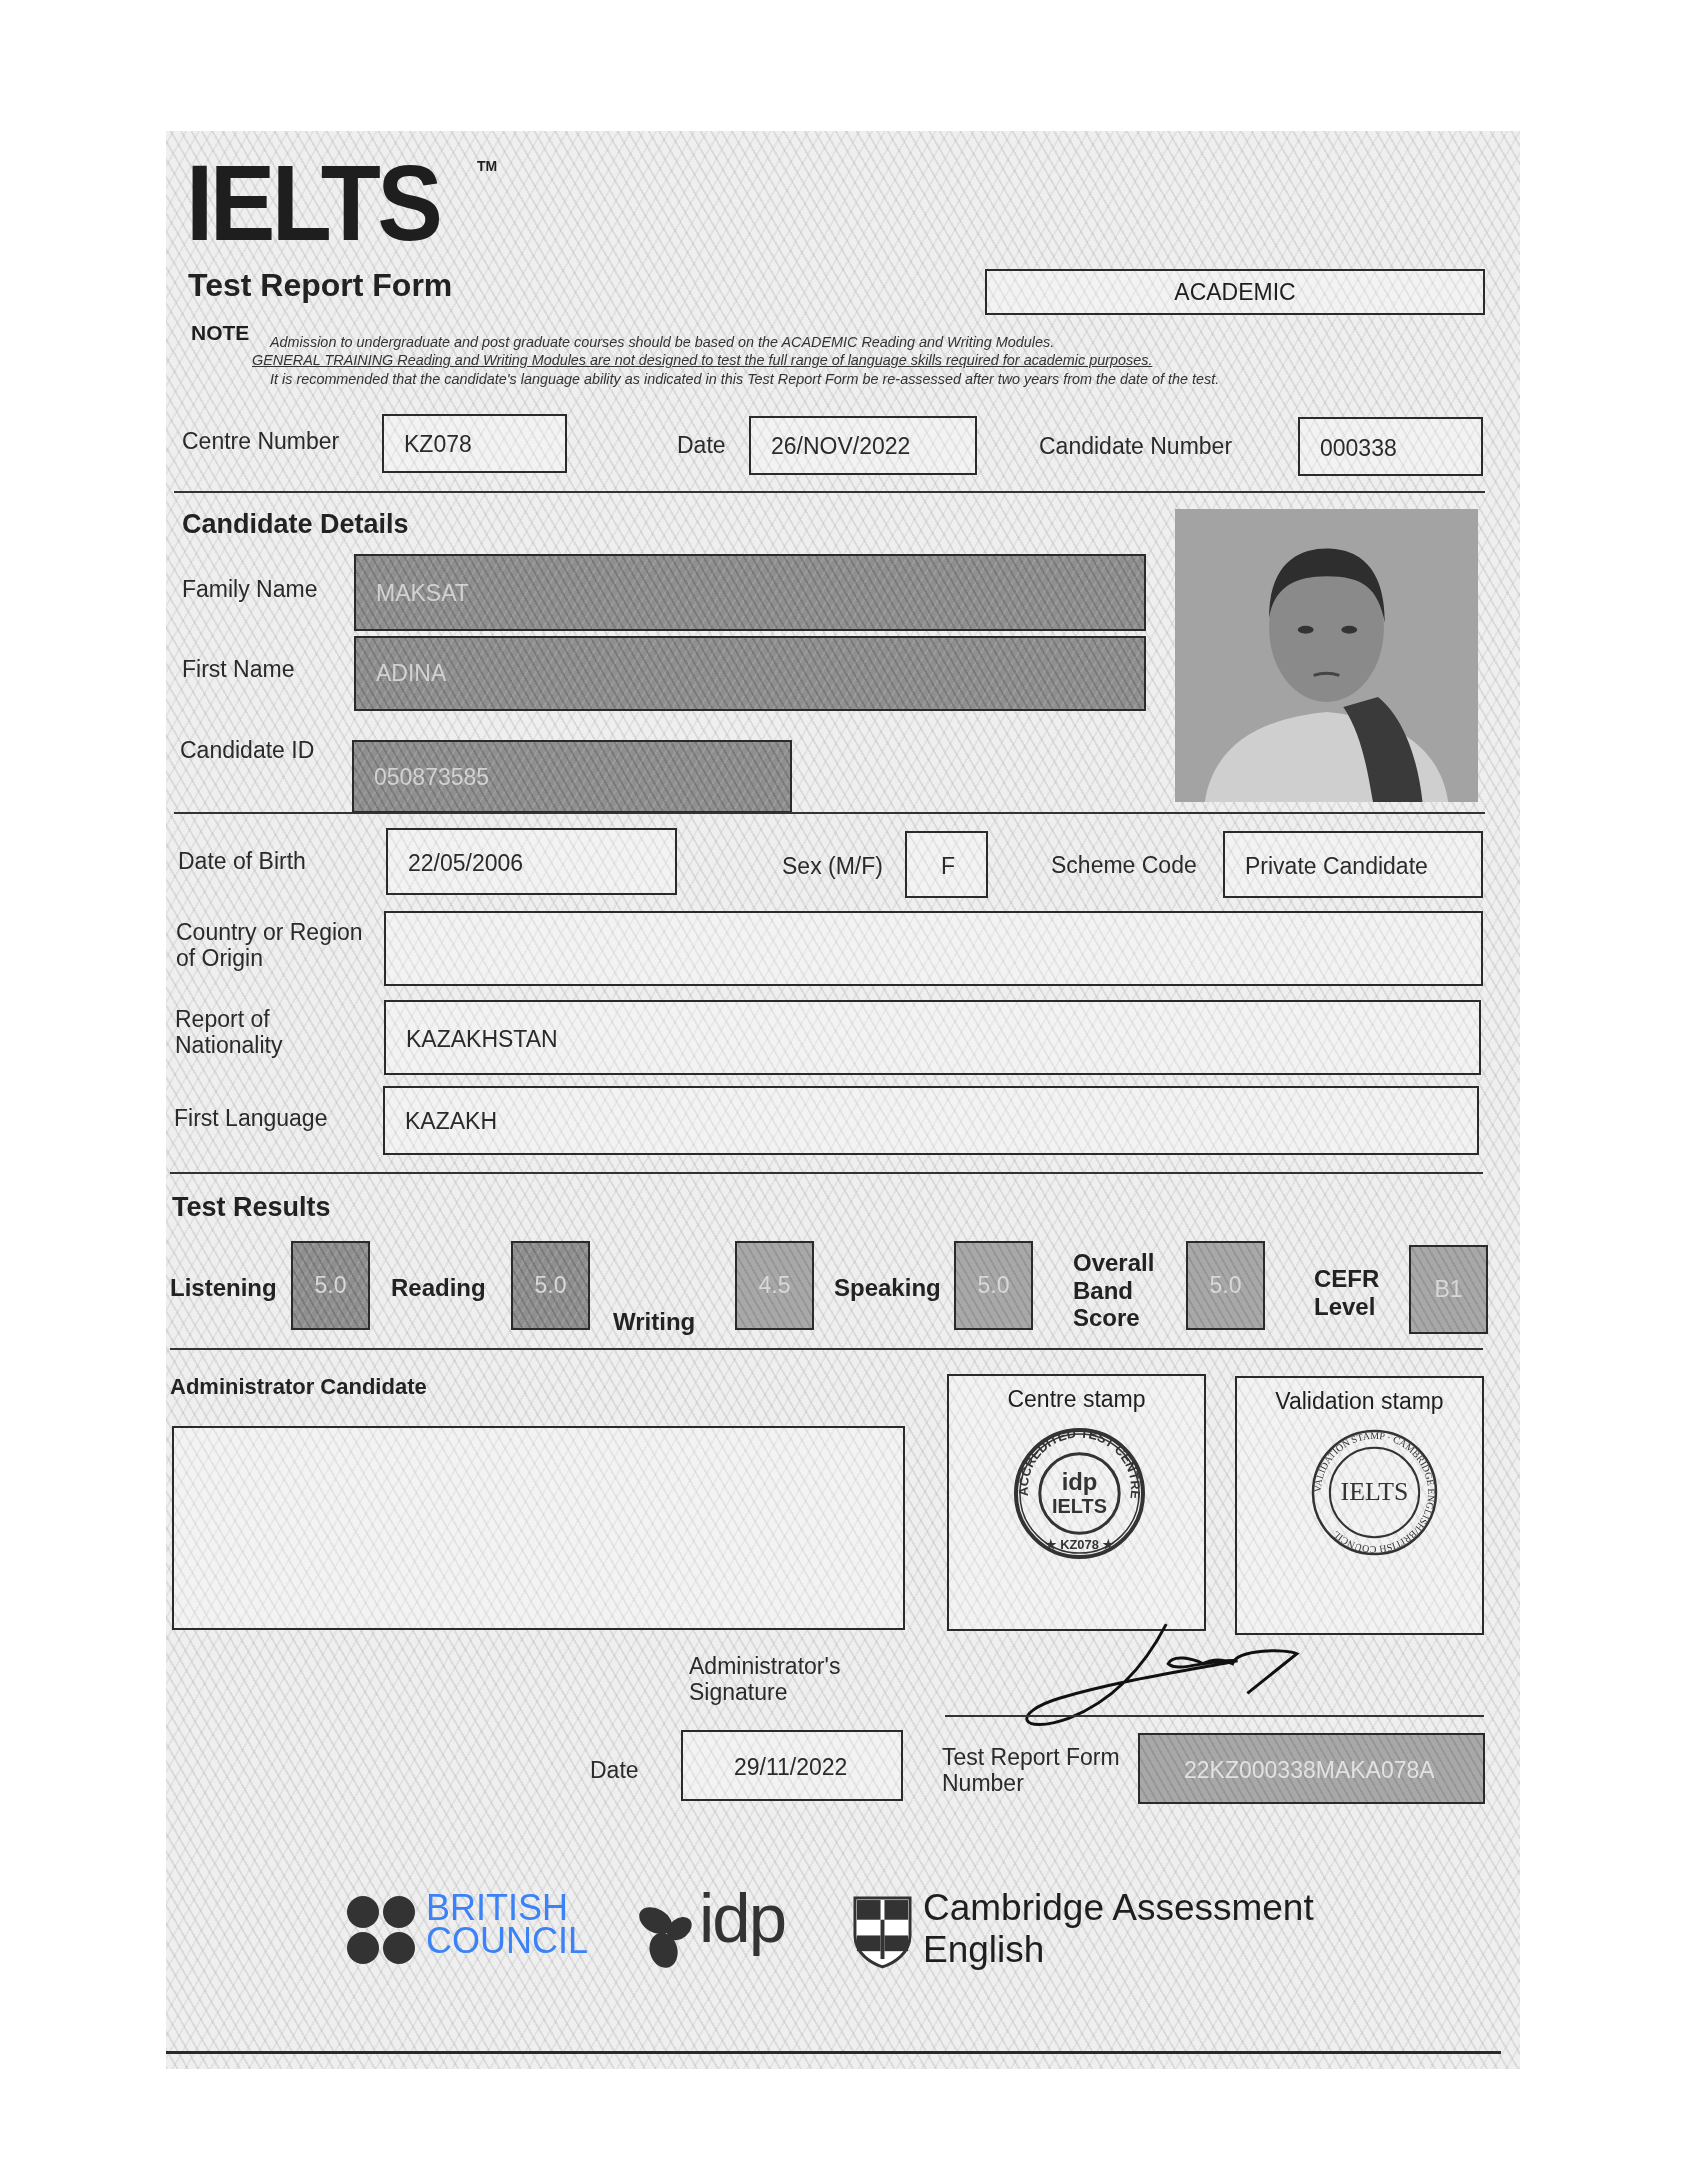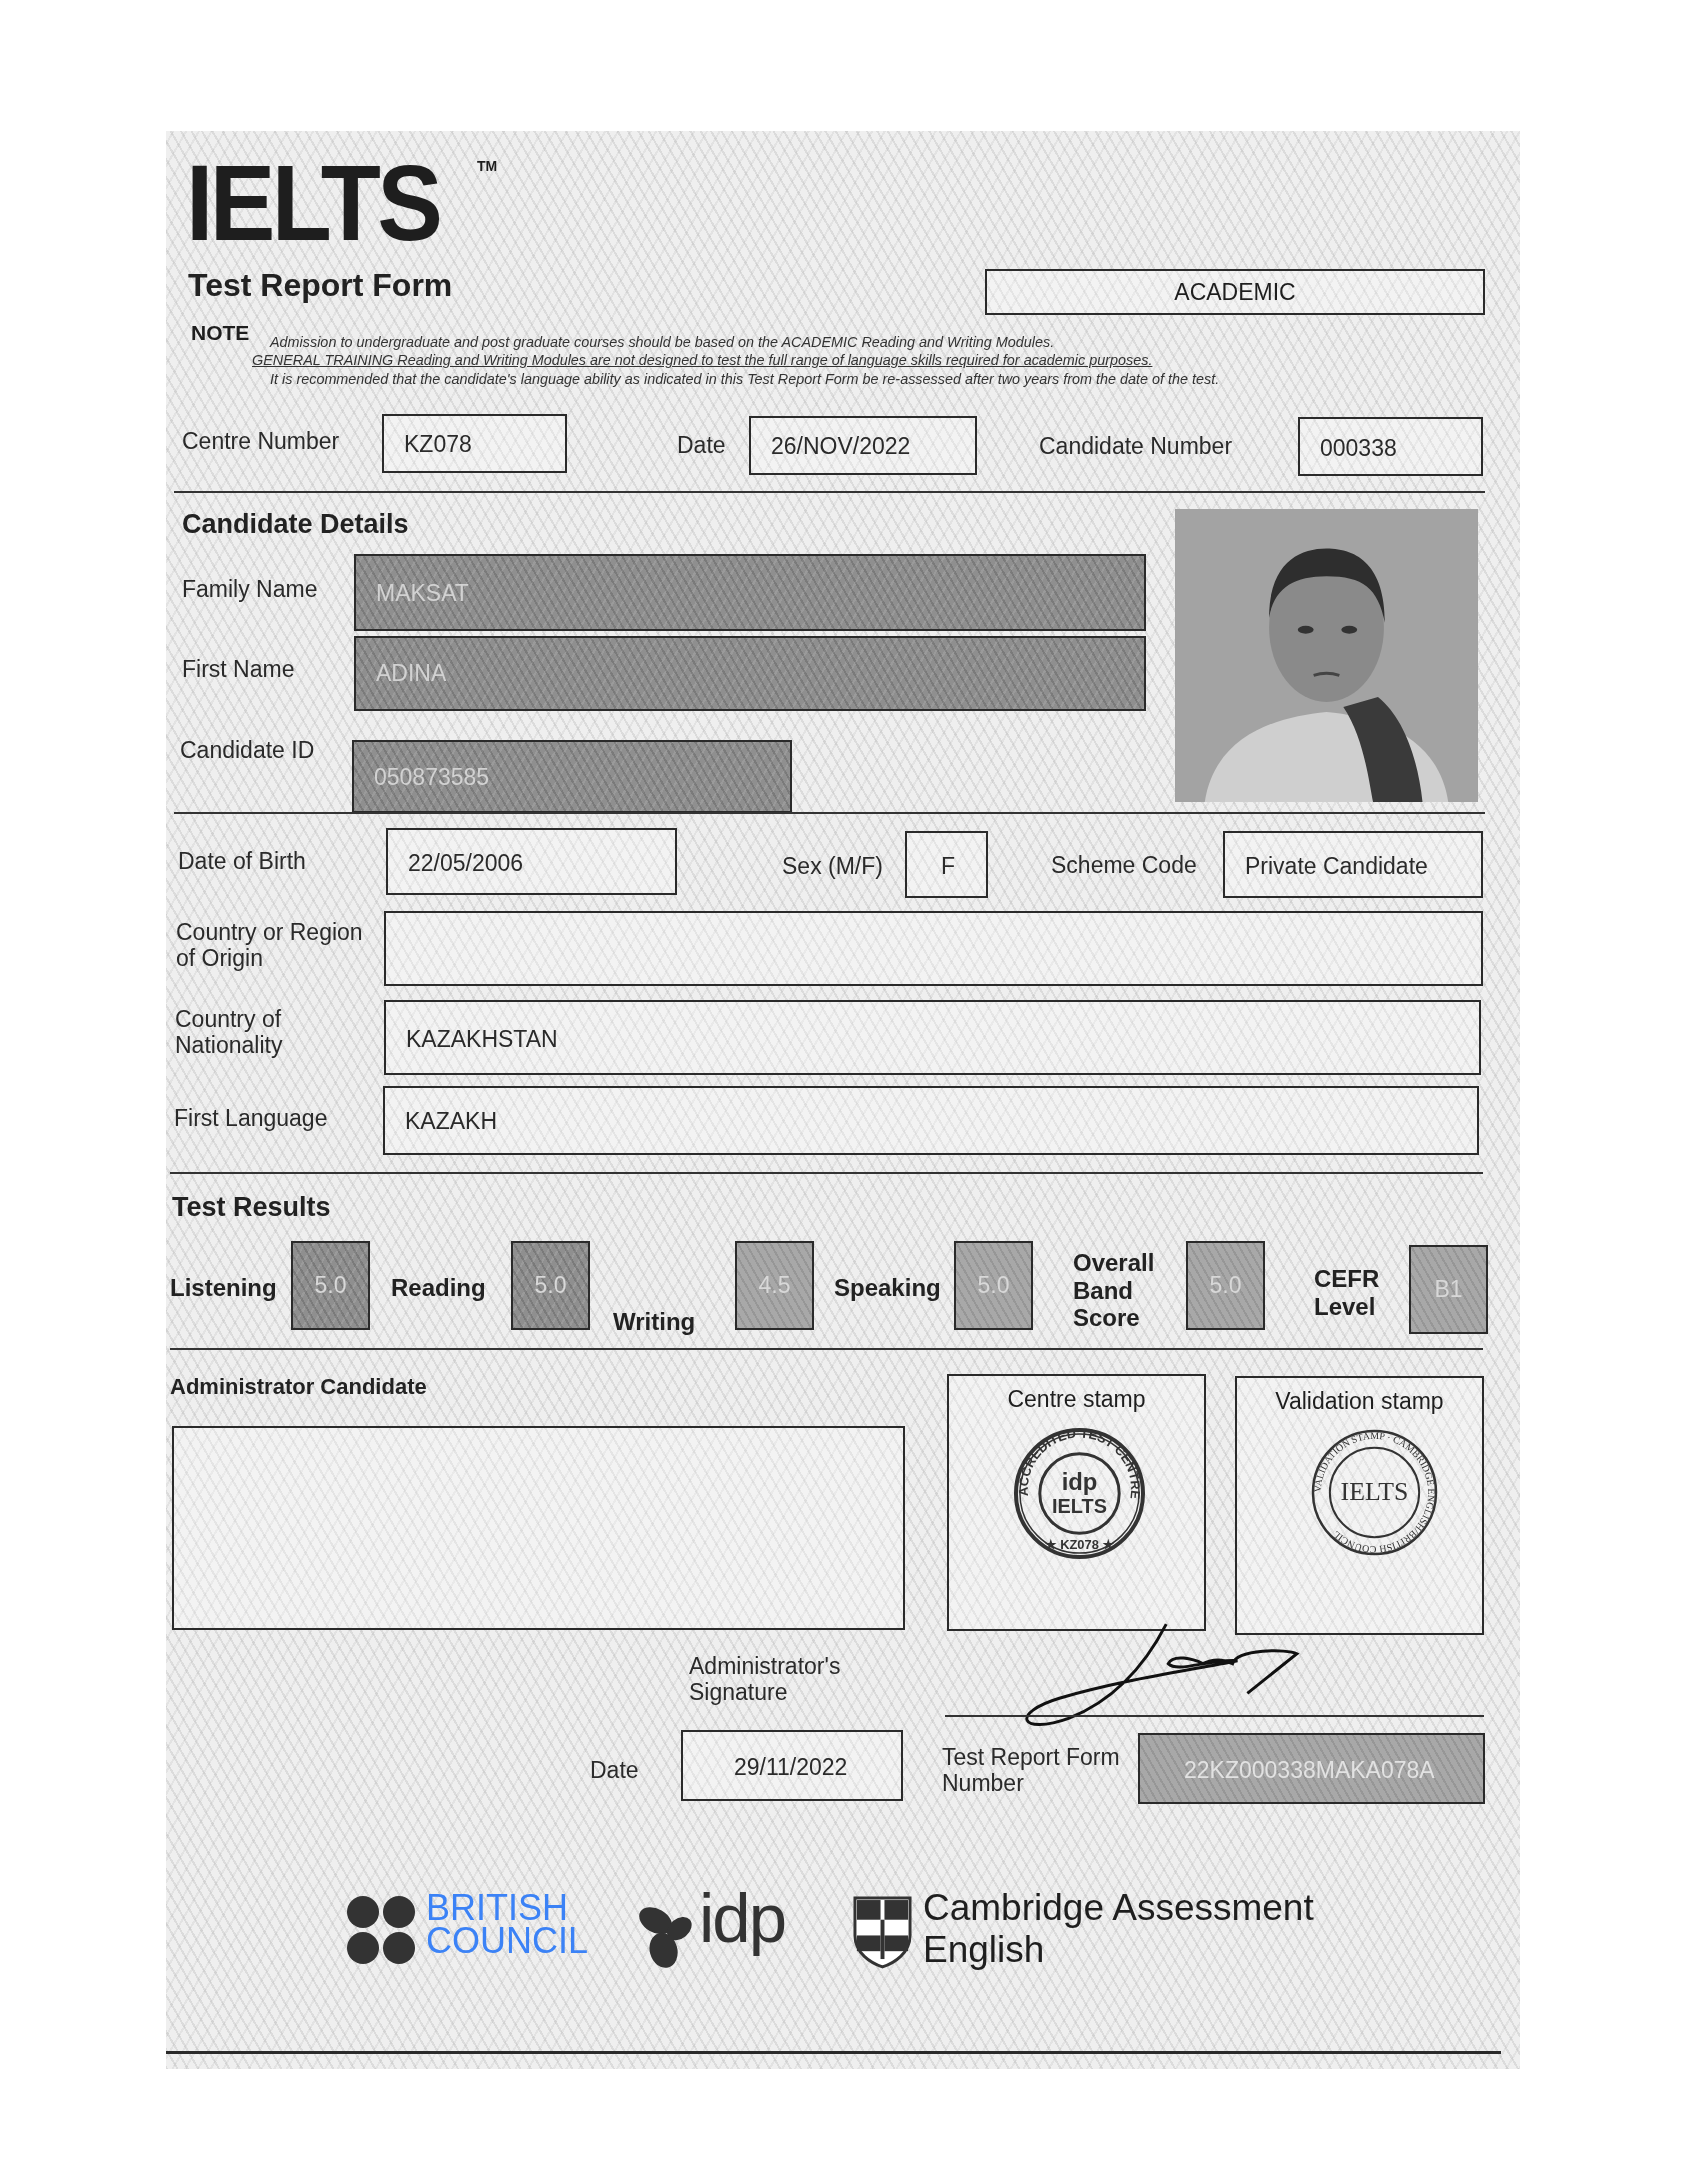--- a/index.html
+++ b/index.html
@@ -105,21 +105,21 @@
 
 <div class="label" style="left:176px; top:919px;">
   <span>Country or Region</span><br>
   <span>of Origin</span>
 </div>
 <div class="box" style="left:384px; top:911px; width:1099px; height:75px;">
   <span class="val" style="left:20px; top:24px;"></span>
 </div>
 
 <div class="label" style="left:175px; top:1006px;">
-  <span>Country of</span><br>
+  <span>Report of</span><br>
   <span>Nationality</span>
 </div>
 <div class="box" style="left:384px; top:1000px; width:1097px; height:75px;">
   <span class="val" style="left:20px; top:24px;">KAZAKHSTAN</span>
 </div>
 
 <div class="label" style="left:174px; top:1105px;">First Language</div>
 <div class="box" style="left:383px; top:1086px; width:1096px; height:69px;">
   <span class="val" style="left:20px; top:20px;">KAZAKH</span>
 </div>

